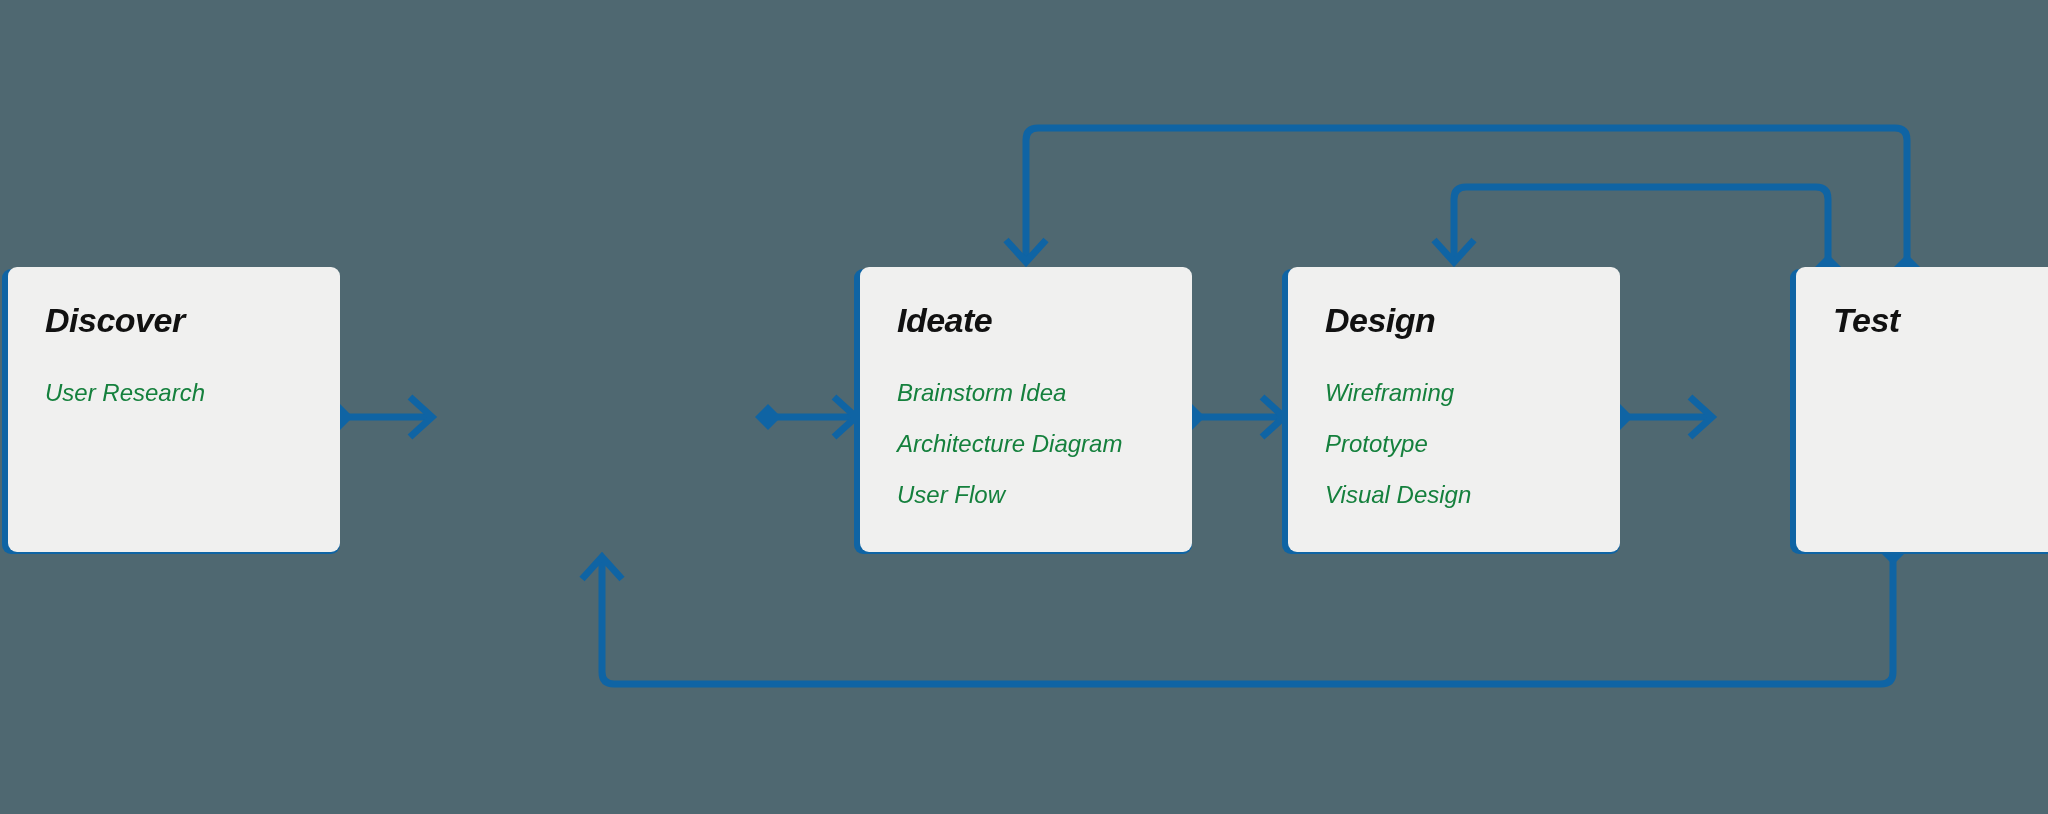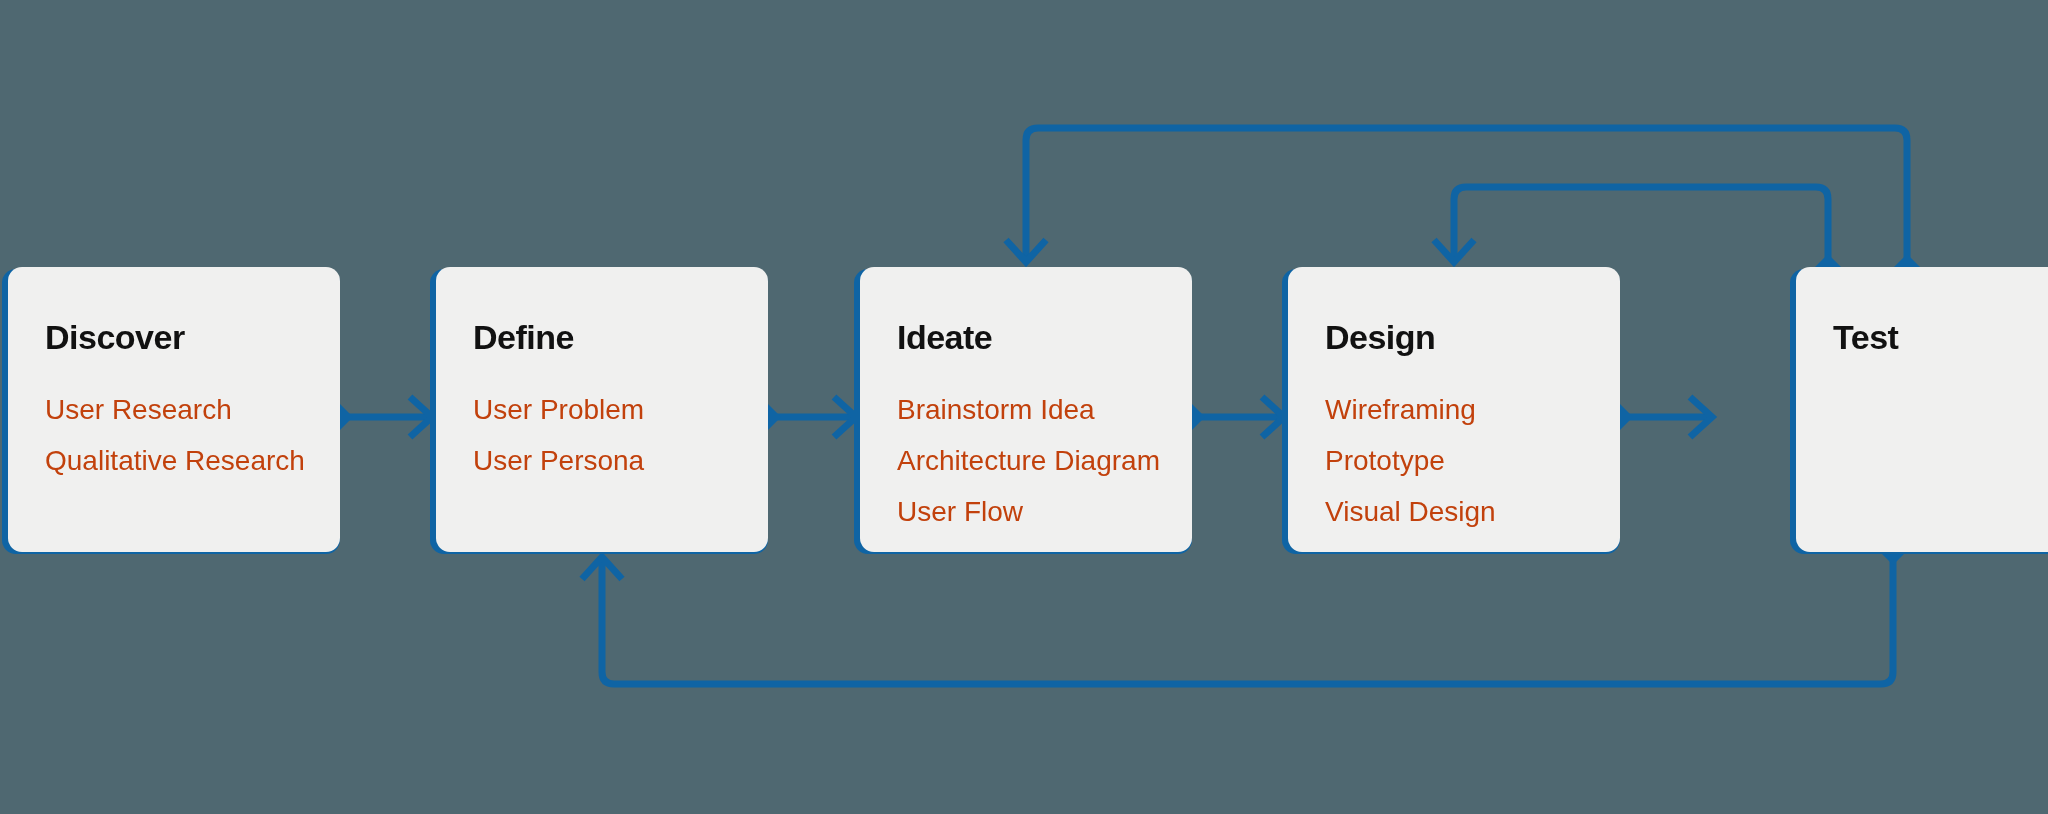--- a/index.html
+++ b/index.html
@@ -21,38 +21,39 @@
     top: 0;
     width: 2048px;
     height: 814px;
   }
   .stage-card {
     position: absolute;
     top: 267px;
     width: 332px;
     height: 285px;
     background: #f0f0ef;
-    border-radius: 14px;
+    border-radius: 9px;
     box-shadow: -6px 2px 0 #0f64a4, 0 2px 0 #0f64a4;
     box-sizing: border-box;
-    padding: 50px 16px 0 37px;
+    padding: 33px 16px 0 37px;
+    font-style: italic;
   }
   .stage-title {
     font-size: 34px;
     line-height: 41px;
     font-weight: 700;
     letter-spacing: -0.5px;
     color: #111111;
     margin: 0 0 26px 0;
   }
   .stage-item {
-    font-size: 28px;
+    font-size: 24px;
     line-height: 51px;
     font-weight: 400;
-    color: #c2410c;
+    color: #15803d;
     white-space: nowrap;
   }
   .flow-line {
     stroke: #0f64a4;
     stroke-width: 7;
     fill: none;
   }
   .flow-diamond {
     fill: #0f64a4;
     stroke: none;
@@ -104,28 +105,22 @@
     <g>
       <path class="flow-line" d="M1893,555 L1893,672 Q1893,684 1881,684 L614,684 Q602,684 602,672 L602,561"></path>
       <path class="flow-diamond" d="M1893,539 L1906,552 L1893,565 L1880,552 Z"></path>
       <path class="flow-line" d="M582,579 L602,557 L622,579"></path>
     </g>
   </svg>
 
   <div class="stage-card" style="left:8px">
     <div class="stage-title">Discover</div>
     <div class="stage-item">User Research</div>
-    <div class="stage-item">Qualitative Research</div>
   </div>
 
-  <div class="stage-card" style="left:436px">
-    <div class="stage-title">Define</div>
-    <div class="stage-item">User Problem</div>
-    <div class="stage-item">User Persona</div>
-  </div>
 
   <div class="stage-card" style="left:860px">
     <div class="stage-title">Ideate</div>
     <div class="stage-item">Brainstorm Idea</div>
     <div class="stage-item">Architecture Diagram</div>
     <div class="stage-item">User Flow</div>
   </div>
 
   <div class="stage-card" style="left:1288px">
     <div class="stage-title">Design</div>

